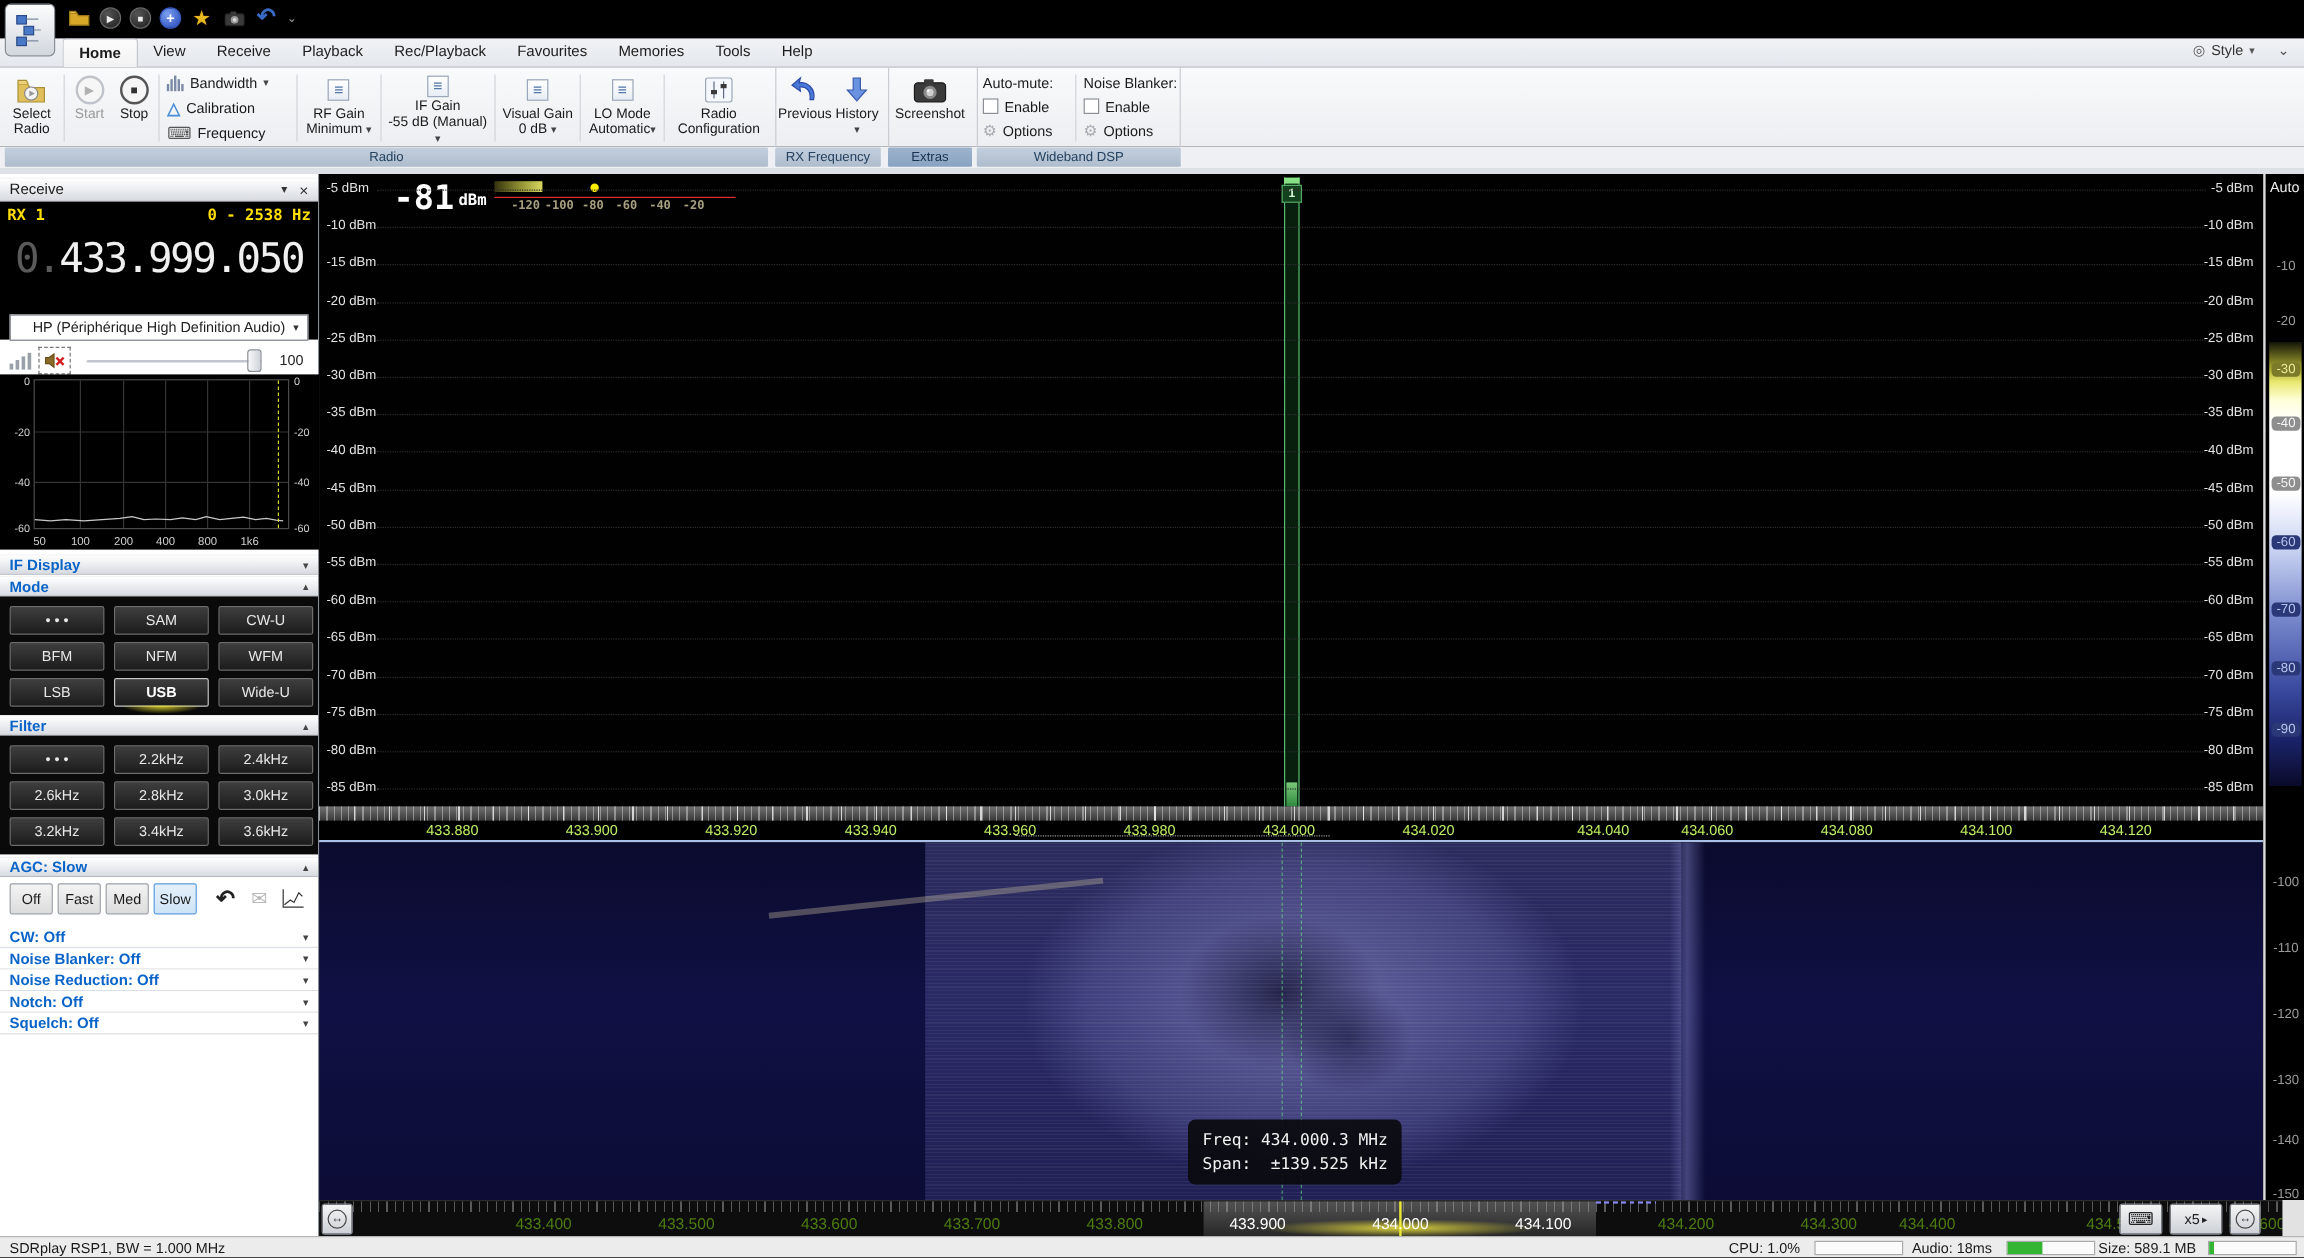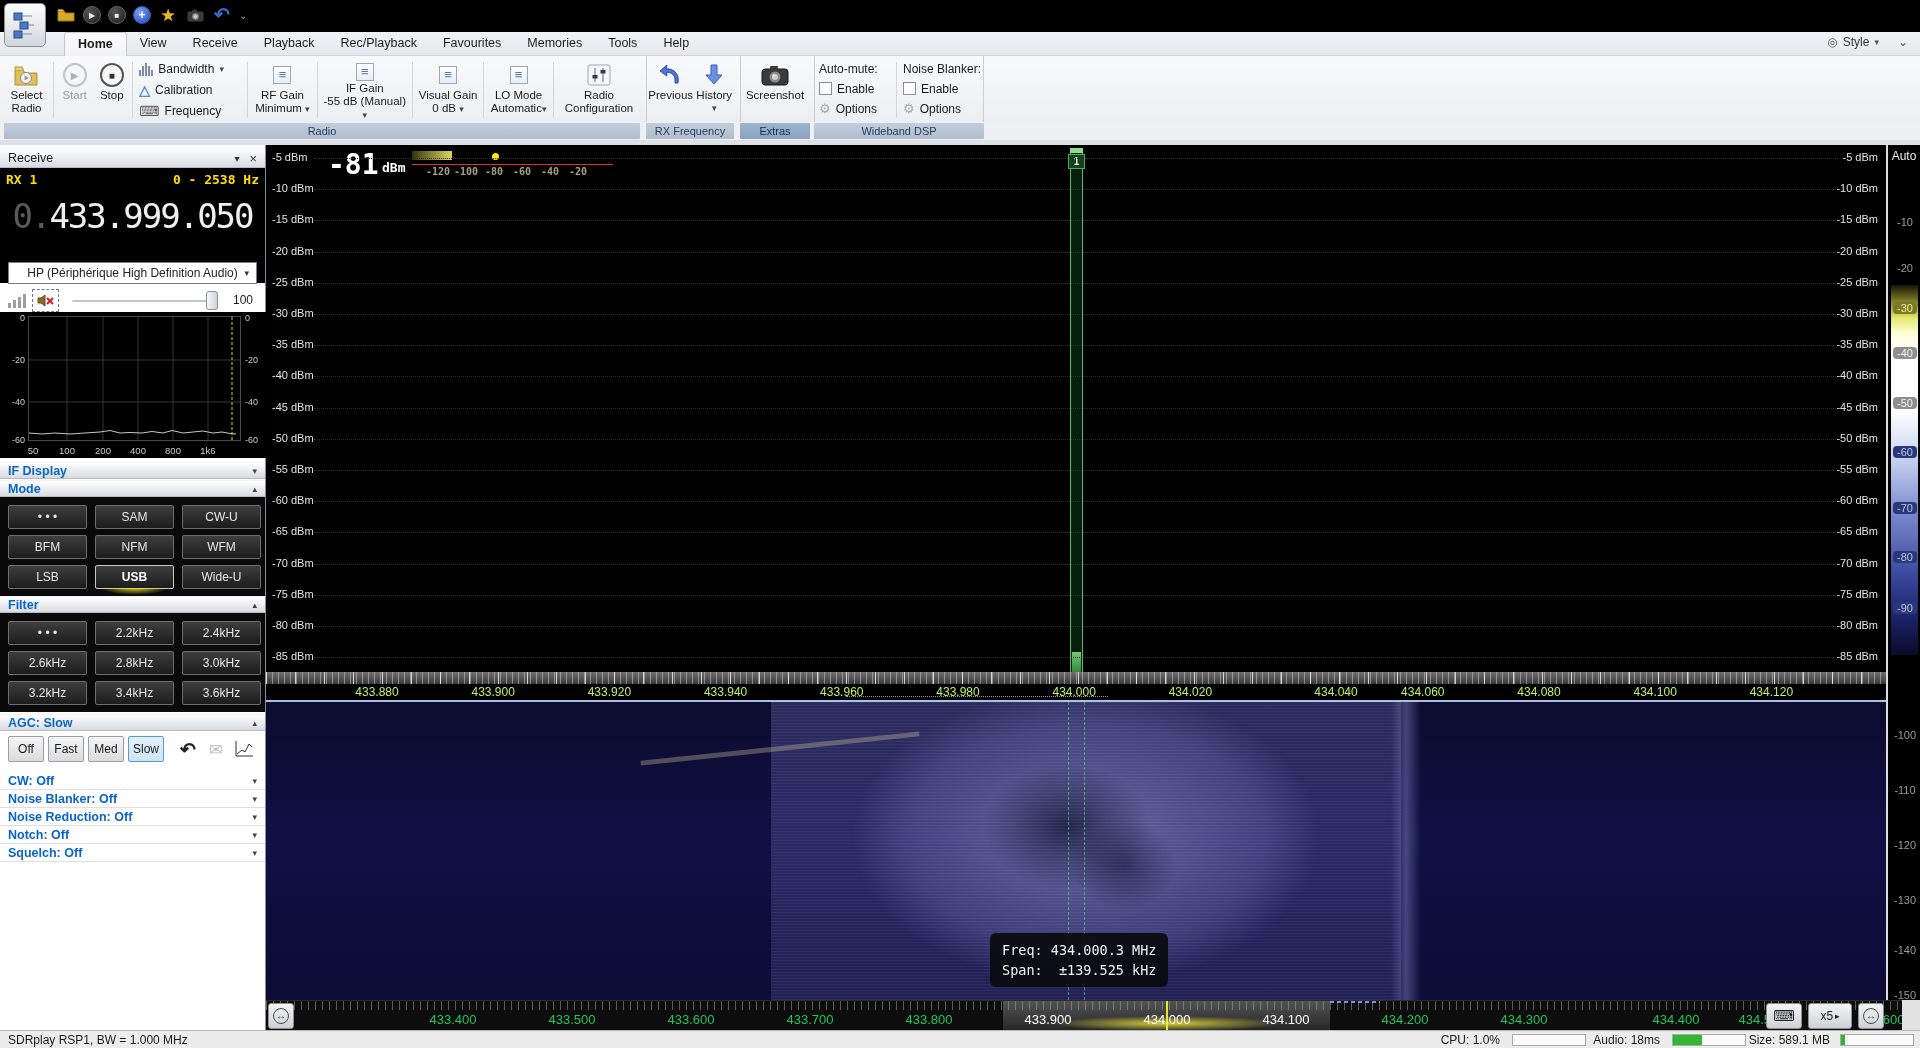--- a/index.html
+++ b/index.html
@@ -15,21 +15,21 @@
   .circ.dk { background:radial-gradient(circle at 35% 30%, #555, #1e1e1e); border:1px solid #666; }
   .circ.bl { background:radial-gradient(circle at 35% 30%, #7aa0f0, #2448b8); border:1px solid #3a5ac0; color:#fff; font-size:12px; font-weight:bold; }
   .star-ic { color:#e8b820; font-size:17px; line-height:17px; text-shadow:0 0 1px #a87808; }
   .undo-ic { color:#3a6bc4; font-size:19px; font-weight:bold; line-height:18px; }
   .qat-caret { color:#9a9a9a; font-size:10px; }
 
   
   #tabsrow { position:absolute; left:0; top:32px; width:1920px; height:24px; background:linear-gradient(#f0f2f5,#e4e8ee); border-bottom:1px solid #d0d4da; }
   #tabs { position:absolute; left:52px; top:0; height:24px; display:flex; }
   .tab { padding:4px 13px 3px 13px; font-size:12.5px; color:#1c1c1c; cursor:default; }
-  .tab.active { background:linear-gradient(#fcfcfc,#f2f2f2); border:1px solid #c4c8ce; border-bottom:none; border-radius:3px 3px 0 0; font-weight:bold;margin-left:12px; }
+  .tab.active { background:linear-gradient(#fcfcfc,#f2f2f2); border:1px solid #c4c8ce; border-bottom:none; border-radius:3px 3px 0 0; font-weight:bold; }
   #style-area { position:absolute; right:12px; top:3px; display:flex; align-items:center; gap:5px; color:#333; font-size:12px; }
   #style-area .glyph { color:#555; }
 
   
   #ribbon { position:absolute; left:0; top:56px; width:1920px; height:66px; background:linear-gradient(#f9fafb,#eceef1); }
   .grp { position:absolute; top:0; height:66px; display:flex; align-items:stretch; padding-top:2px; }
   #grp-radio { left:2px; width:640px; }
   #grp-rxfreq { left:646px; width:88px; border-left:1px solid #c9cdd3; }
   #grp-extras { left:740px; width:70px; border-left:1px solid #c9cdd3; }
   #grp-wideband { left:814px; width:170px; border-left:1px solid #c9cdd3; border-right:1px solid #c9cdd3; }
@@ -132,21 +132,21 @@
   .wf-dash { position:absolute; top:0; height:298px; width:0; border-left:1px dashed rgba(100,240,130,0.55); }
   #wf-tooltip { position:absolute; left:724px; top:231px; background:rgba(10,10,14,0.92); border-radius:6px; padding:7px 12px; font-family:"DejaVu Sans Mono",monospace; font-size:13.5px; line-height:20px; color:#f2f2f2; white-space:pre; }
 
   
   #navbar { position:absolute; left:266px; top:1000px; width:1636px; height:30px; background:#0d0d0d; border-top:1px solid #2a2a2a; overflow:hidden; }
   #nav-ticks { position:absolute; left:0; top:0; width:1636px; height:9px; background:repeating-linear-gradient(90deg, rgba(165,165,165,0.5) 0 1px, transparent 1px 7px); }
   #nav-high { position:absolute; left:737px; top:0; width:327px; height:30px; background:linear-gradient(#535353,#262626); }
   #nav-glow { position:absolute; left:786px; top:15px; width:230px; height:15px; background:radial-gradient(closest-side, rgba(232,222,60,0.9), rgba(232,222,60,0)); }
   #nav-yline { position:absolute; left:900px; top:0; width:2px; height:30px; background:#e8e838; }
   #nav-pass { position:absolute; left:1064px; top:0; width:50px; height:2px; background:repeating-linear-gradient(90deg,#8888f0 0 4px, transparent 4px 7px); }
-  .nav-label { position:absolute; top:11px; transform:translateX(-50%); font-size:13px; color:#22c55e; }
+  .nav-label { position:absolute; top:11px; transform:translateX(-50%); font-size:13px; color:#4d7c0f; }
   .nav-label.hl { color:#ffffff; }
   .nav-btn { position:absolute; top:2px; height:26px; background:linear-gradient(#f4f4f4,#cdd1d7); border:1px solid #8a8f96; border-radius:3px; display:flex; align-items:center; justify-content:center; gap:2px; font-size:12px; color:#222; }
   .io-circ { width:16px; height:16px; border:1.5px solid #4a4a4a; border-radius:50%; display:flex; align-items:center; justify-content:center; font-size:10px; color:#333; line-height:1; }
   #corner { position:absolute; left:1902px; top:1000px; width:18px; height:30px; background:#e2e2e2; }
 
   
   #statusbar { position:absolute; left:0; top:1030px; width:1920px; height:18px; background:#ececec; border-top:1px solid #b4b4b4; font-size:12px; color:#1a1a1a; }
   #sb-left { position:absolute; left:8px; top:2px; }
   .sb-txt { position:absolute; top:2px; }
   .sb-bar { position:absolute; top:3px; width:74px; height:12px; background:#fbfbfb; border:1px solid #aaa; }
@@ -665,21 +665,21 @@
       <div class="nav-label" style="left: 187px;">433.400</div>
       <div class="nav-label" style="left: 306px;">433.500</div>
       <div class="nav-label" style="left: 425px;">433.600</div>
       <div class="nav-label" style="left: 544px;">433.700</div>
       <div class="nav-label" style="left: 663px;">433.800</div>
       <div class="nav-label hl" style="left: 782px;">433.900</div>
       <div class="nav-label hl" style="left: 901px;">434.000</div>
       <div class="nav-label hl" style="left: 1020px;">434.100</div>
       <div class="nav-label" style="left: 1139px;">434.200</div>
       <div class="nav-label" style="left: 1258px;">434.300</div>
-      <div class="nav-label" style="left: 1410px;">434.400</div>
+      <div class="nav-label" style="left: 1340px;">434.400</div>
       <div class="nav-label" style="left: 1496px;">434.500</div>
       <div class="nav-label" style="left: 1615px;">434.600</div>
     </div>
   <div class="nav-btn" style="left:2px;width:26px">
       <span class="io-circ">
         <span>↔</span>
       </span>
     </div>
   <div class="nav-btn" style="left:1500px;width:36px">
       <span style="font-size:15px">⌨</span>

